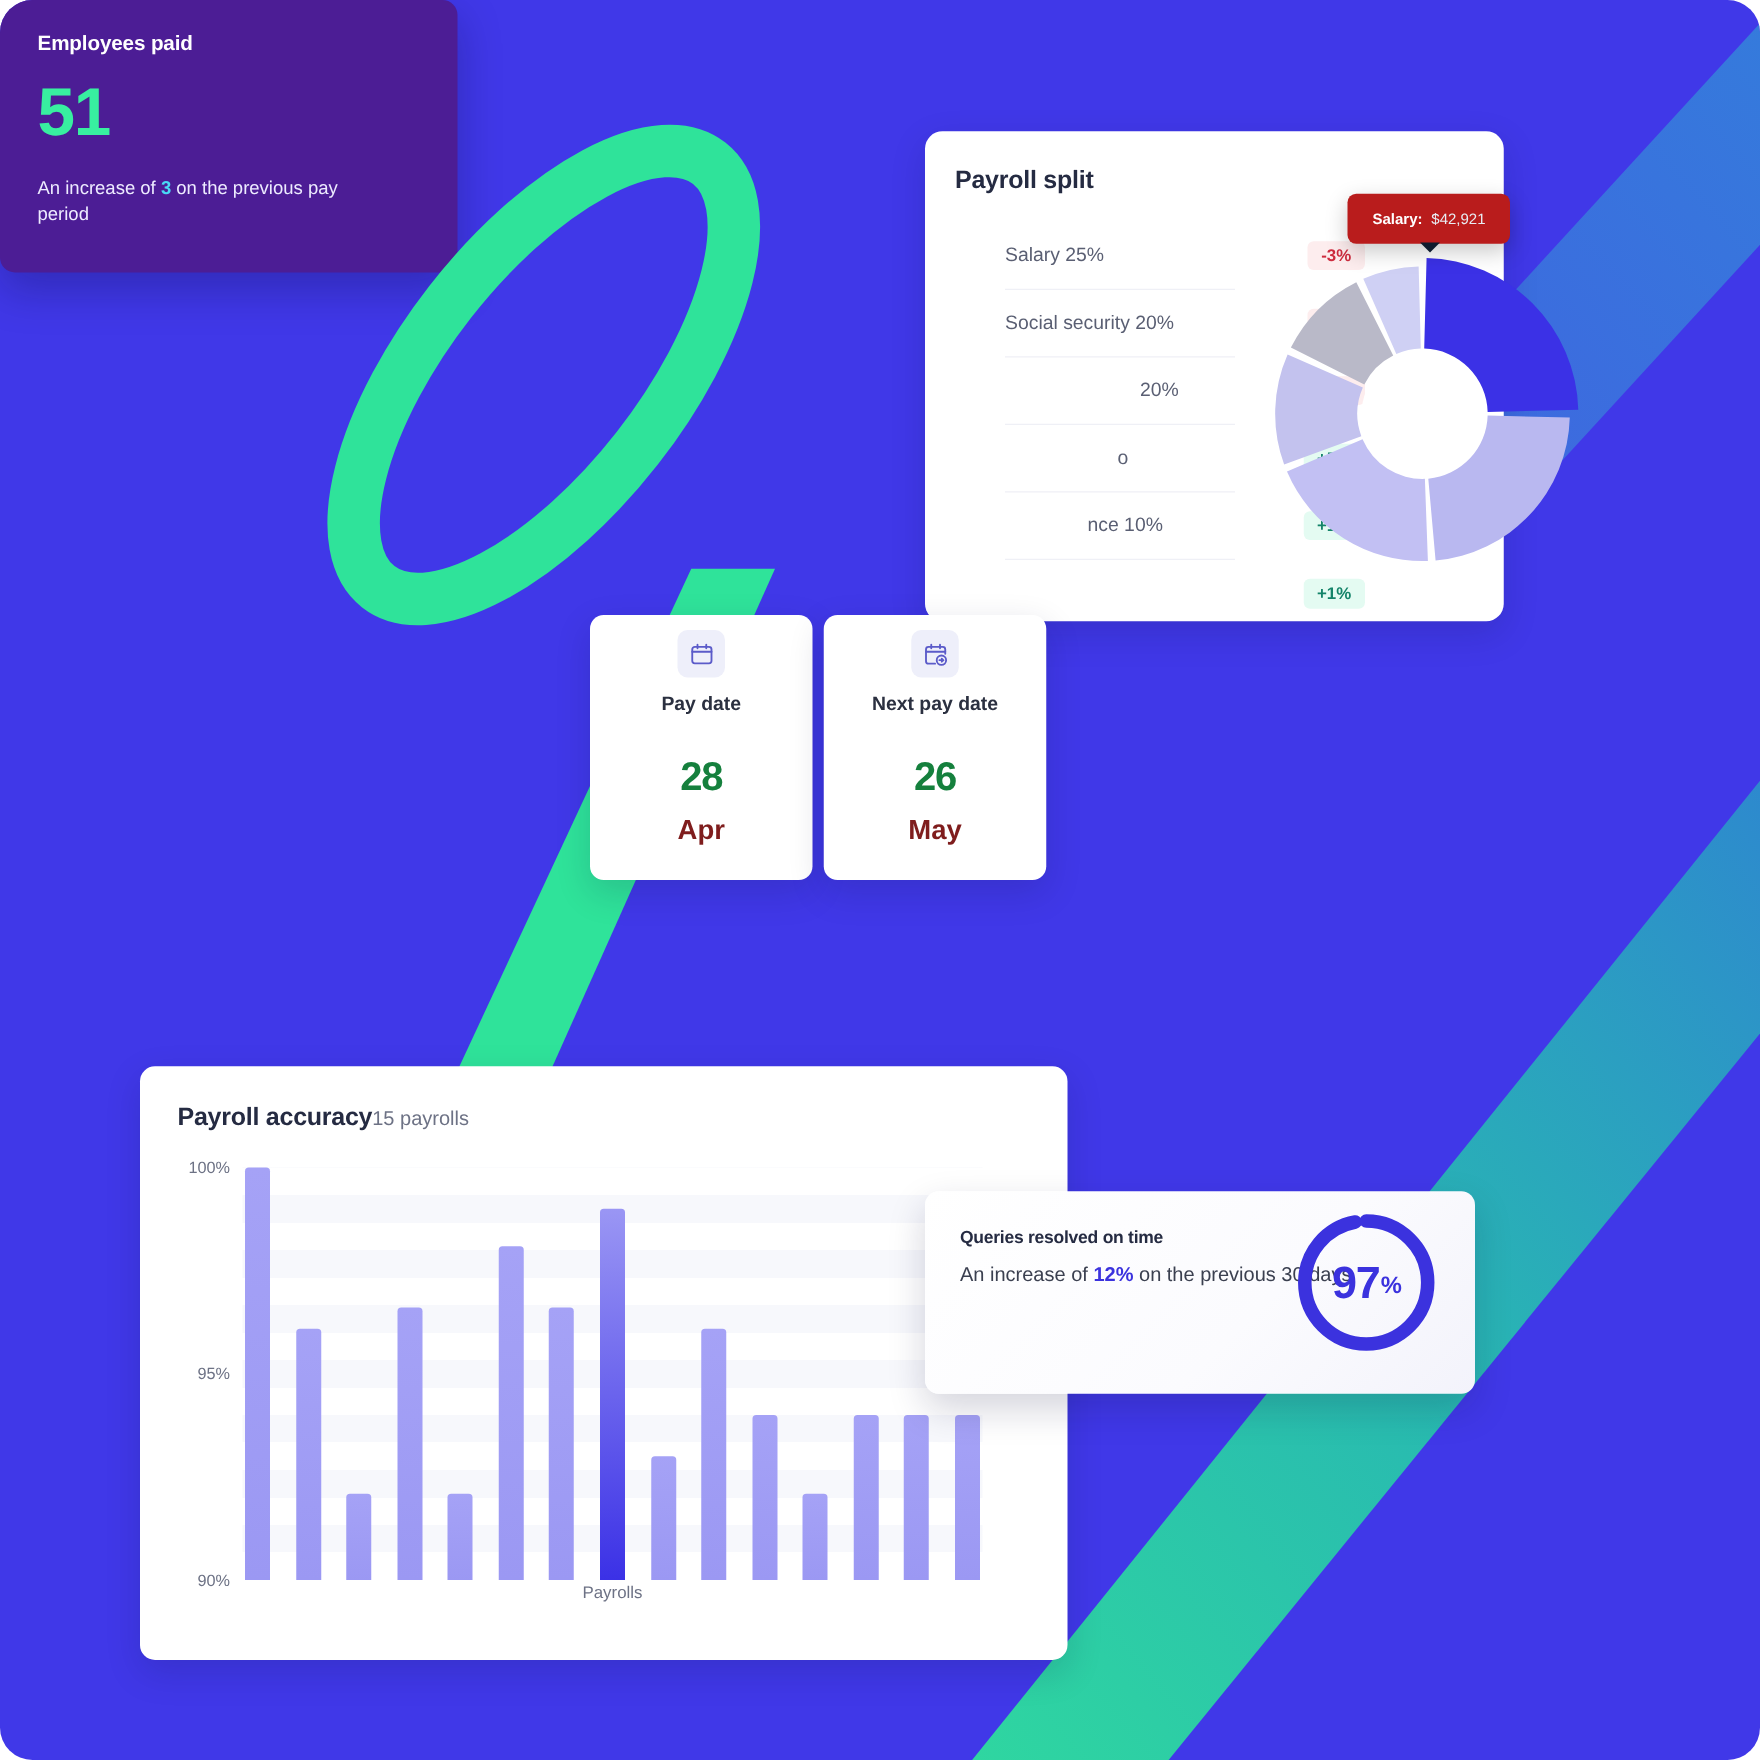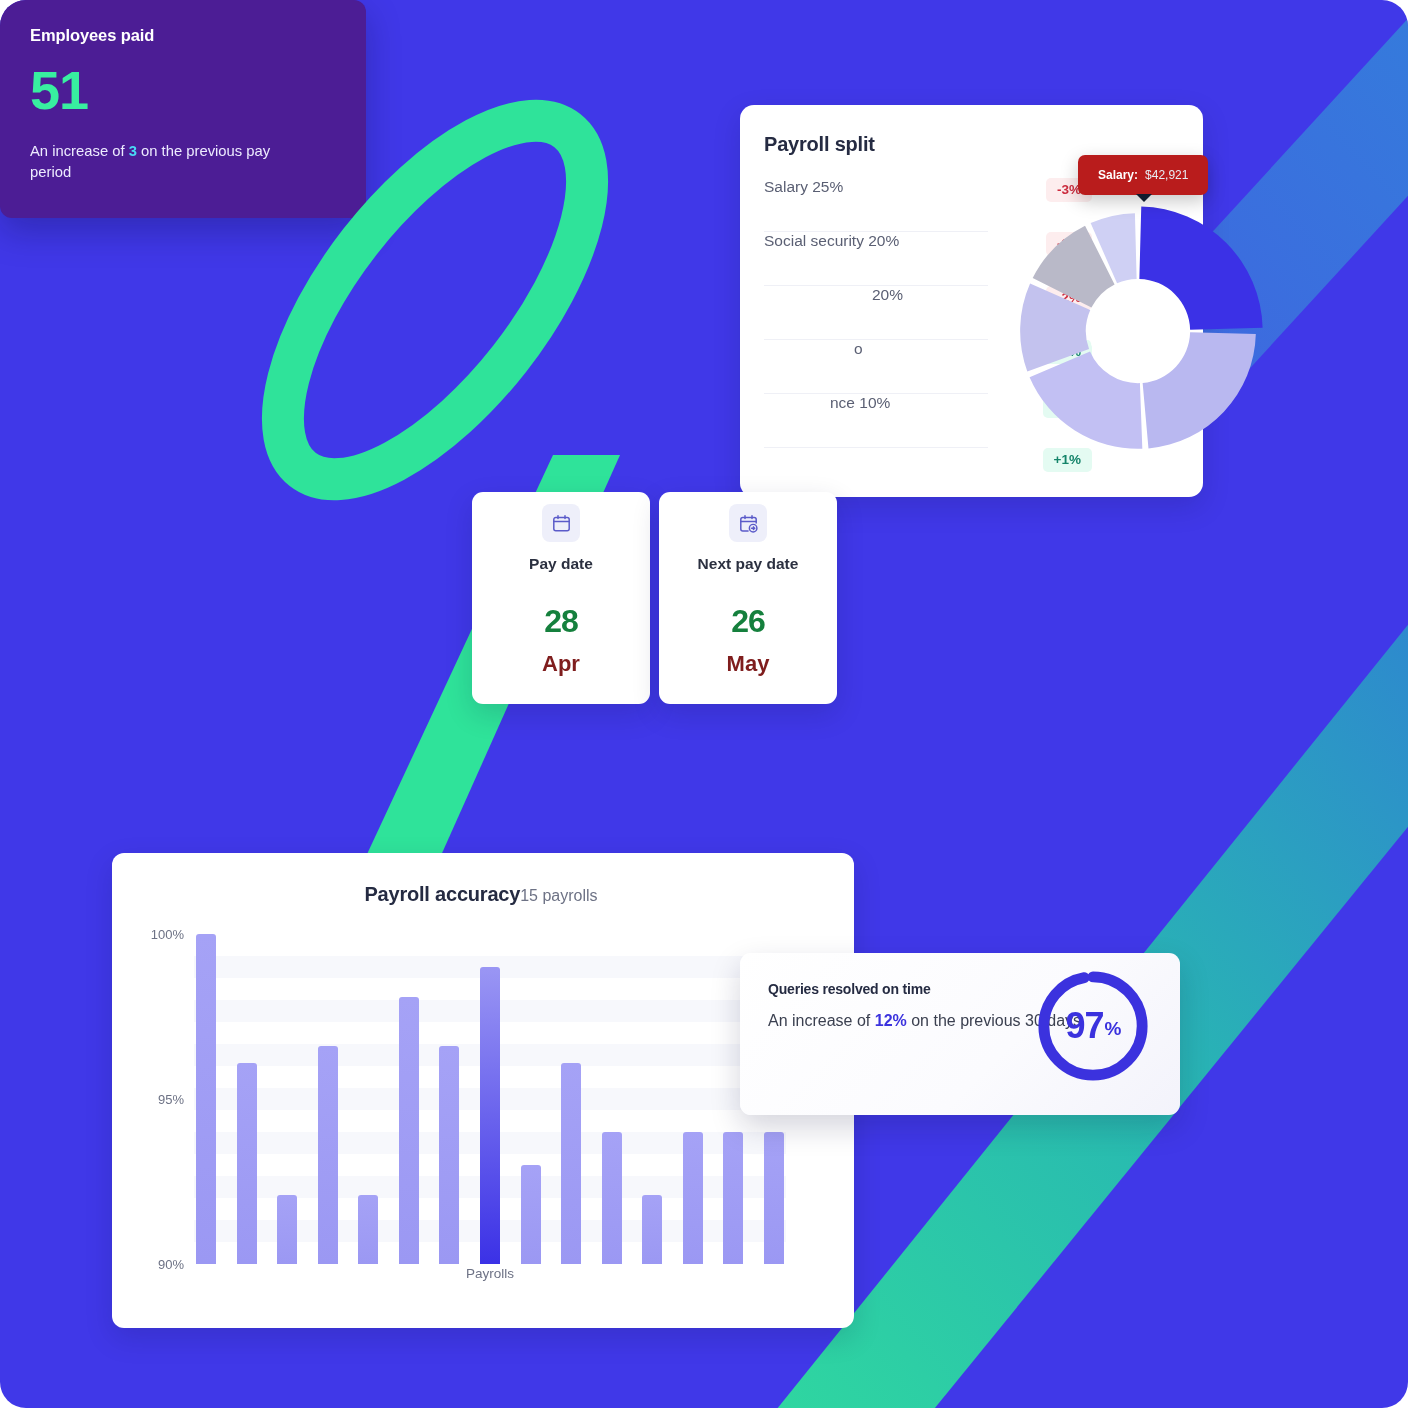--- a/index.html
+++ b/index.html
@@ -32,22 +32,23 @@
     border-radius: 14px 14px 14px 14px;
   }
   #payroll-split .title {
     font-size: 20px; font-weight: bold; color: #252B42;
     letter-spacing: -.2px;
   }
   .split-rows { margin-top: 22px; width: 224px; }
   .split-row {
     position: relative;
     height: 54px;
-    display: flex; 
+    display: flex; align-items: center;
     border-bottom: 1px solid #EFF0F6;
+    margin-left: 40px;
   }
   .split-row:last-child { border-bottom: none; }
   .split-label {
     font-size: 15.5px; color: #5A5F73; white-space: nowrap;
   }
   .badge {
     position: absolute; right: -104px;
     font-size: 13.5px; font-weight: bold;
     padding: 5px 11px; border-radius: 5px;
     line-height: 1;
@@ -122,21 +123,21 @@
     margin-top: 14px; font-size: 22px; font-weight: bold; color: #7f1d1d;
   }
 
   
   #payroll-accuracy {
     left: 112px; top: 853px; width: 742px; height: 475px;
     padding: 30px 34px 0 30px;
     border-radius: 12px;
   }
   #payroll-accuracy .pa-head {
-    display: flex; align-items: baseline; justify-content: center;
+    display: flex; align-items: baseline; justify-content: flex-start;
   }
   #payroll-accuracy .pa-title { font-size: 20px; font-weight: bold; color: #252B42; letter-spacing:-.2px;}
   #payroll-accuracy .pa-count { font-size: 16px; color: #6D7285; }
 
   .plot { position: relative; margin-top: 28px; height: 330px; }
   .ytick {
     position: absolute; left: 0; width: 42px; text-align: right;
     font-size: 13px; color: #6D7285; transform: translateY(-50%);
   }
   .bars-area {

